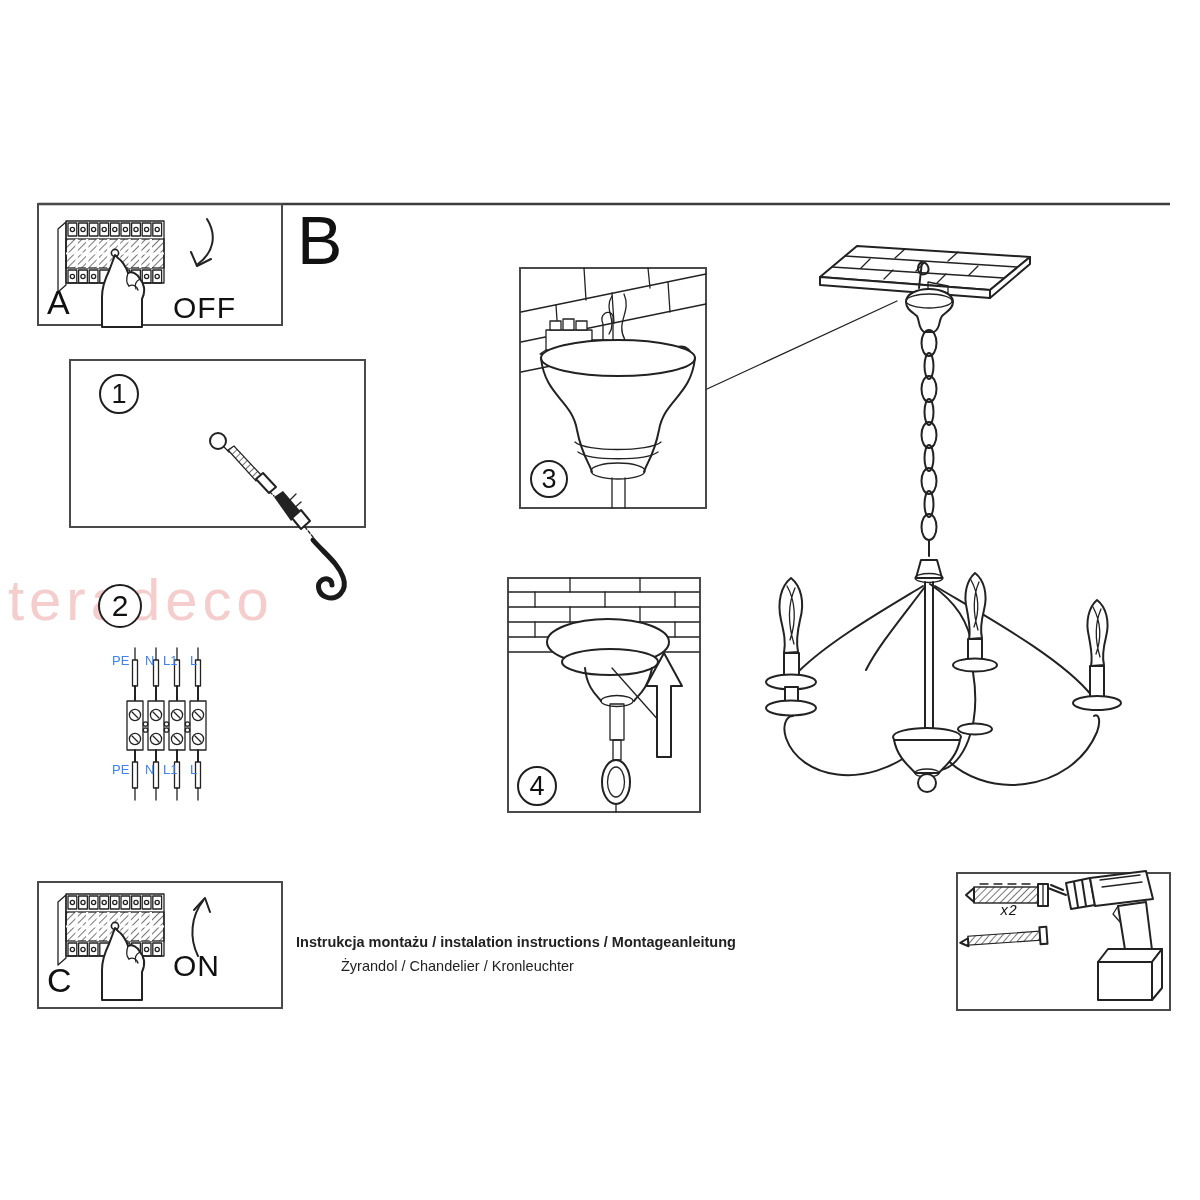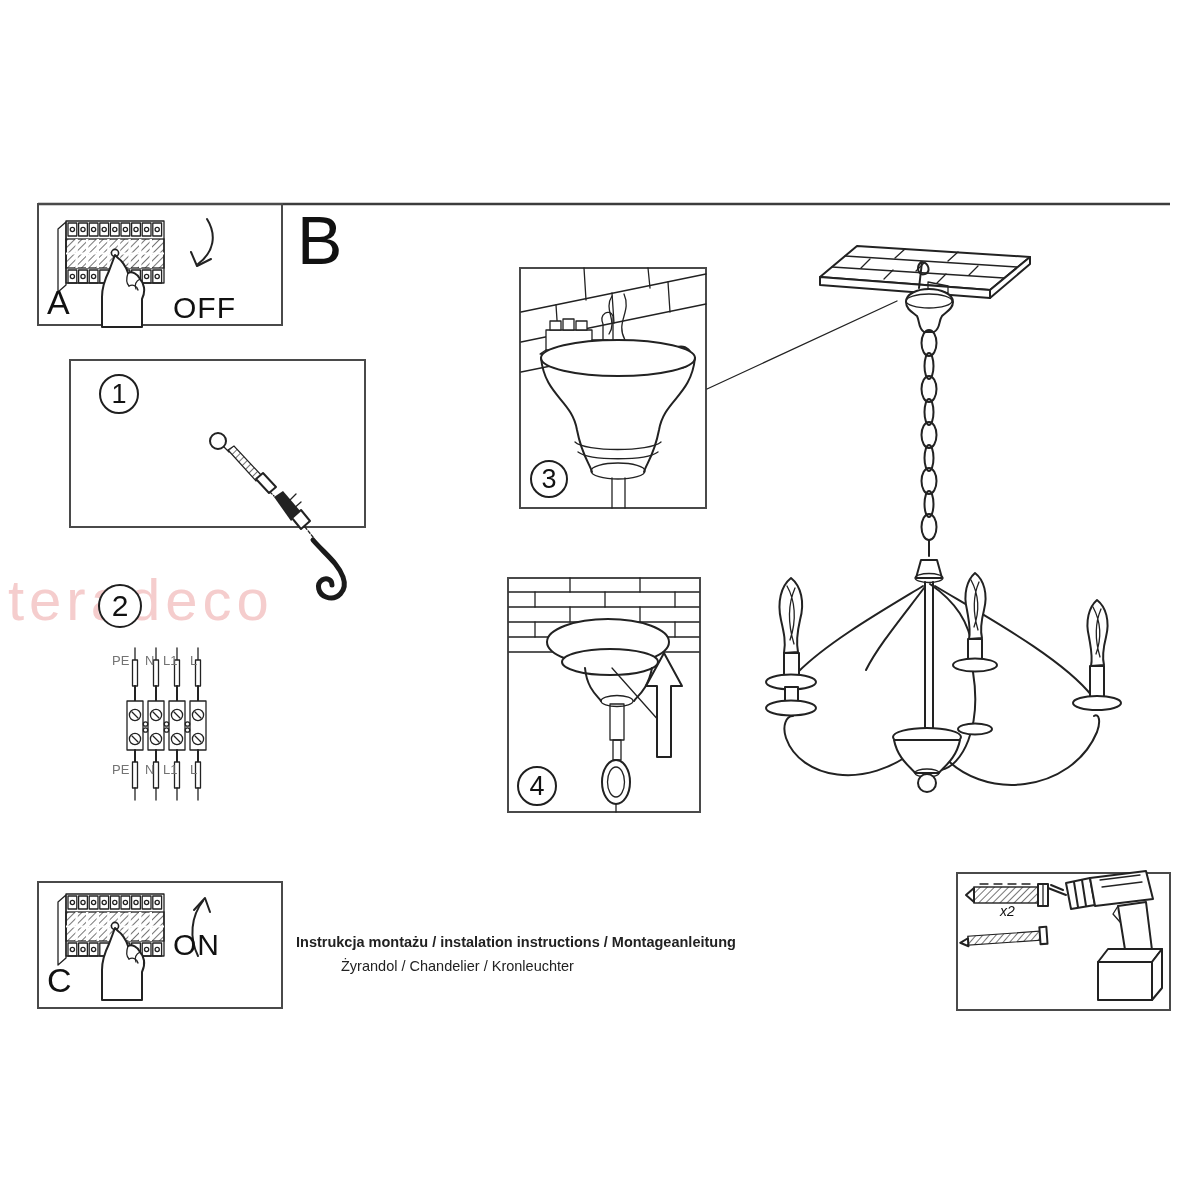--- a/index.html
+++ b/index.html
@@ -7,23 +7,23 @@
         font-family:"Liberation Sans", sans-serif;color:#1d1d1d;}
   .abs{position:absolute;}
   .watermark{position:absolute;left:8px;top:566px;font-size:58px;letter-spacing:5px;
              color:#f5cdcd;font-family:"Liberation Sans",sans-serif;user-select:none;}
   .big-letter{font-size:68px;line-height:1;color:#111;}
   .sect-letter{font-size:34px;line-height:1;color:#111;}
   .state-label{font-size:30px;line-height:1;color:#111;letter-spacing:1px;}
   .step-circle{position:absolute;border:2px solid #1f1f1f;border-radius:50%;
                display:flex;align-items:center;justify-content:center;
                font-size:27px;color:#111;background:#fff;}
-  .wire-label{position:absolute;font-size:13px;color:#737373;}
+  .wire-label{position:absolute;font-size:13px;color:#3b82f6;}
   .footer-line{position:absolute;left:296px;font-size:14.5px;color:#222;}
-  .qty-label{position:absolute;font-size:14px;font-style:italic;color:#111;}
+  .qty-label{position:absolute;font-size:14px;font-style:italic;color:#111;font-family:Liberation Mono, monospace;}
   svg{position:absolute;left:0;top:0;}
   .ln{stroke:#222;fill:none;stroke-width:2;stroke-linecap:round;stroke-linejoin:round;}
   .thin{stroke-width:1.3;}
   .box{stroke:#4a4a4a;fill:none;stroke-width:2;}
   .wfill{fill:#fff;stroke:#222;stroke-width:2;stroke-linejoin:round;}
 </style>
 </head>
 <body>
 
 <div id="page">
@@ -421,21 +421,21 @@
       </g>
     </g>
   </svg>
 
   <div class="abs big-letter" style="left:297px;top:206px;">B</div>
 
   <div class="abs sect-letter" style="left:47px;top:285px;">A</div>
   <div class="abs state-label" style="left:173px;top:277px;margin-top:16px;">OFF</div>
 
   <div class="abs sect-letter" style="left:47px;top:963px;">C</div>
-  <div class="abs state-label" style="left:173px;top:930px;">ON</div>
+  <div class="abs state-label" style="left:173px;top:951px;">ON</div>
 
   <div class="step-circle" style="left:99px;top:374px;width:36px;height:36px;">1</div>
   <div class="step-circle" style="left:98px;top:584px;width:40px;height:40px;font-size:30px;">2</div>
   <div class="step-circle" style="left:530px;top:460px;width:34px;height:34px;">3</div>
   <div class="step-circle" style="left:517px;top:766px;width:36px;height:36px;">4</div>
 
   <div class="wire-label" style="left:112px;top:653px;">PE</div>
   <div class="wire-label" style="left:145px;top:653px;">N</div>
   <div class="wire-label" style="left:163px;top:653px;">L1</div>
   <div class="wire-label" style="left:190px;top:653px;">L</div>

